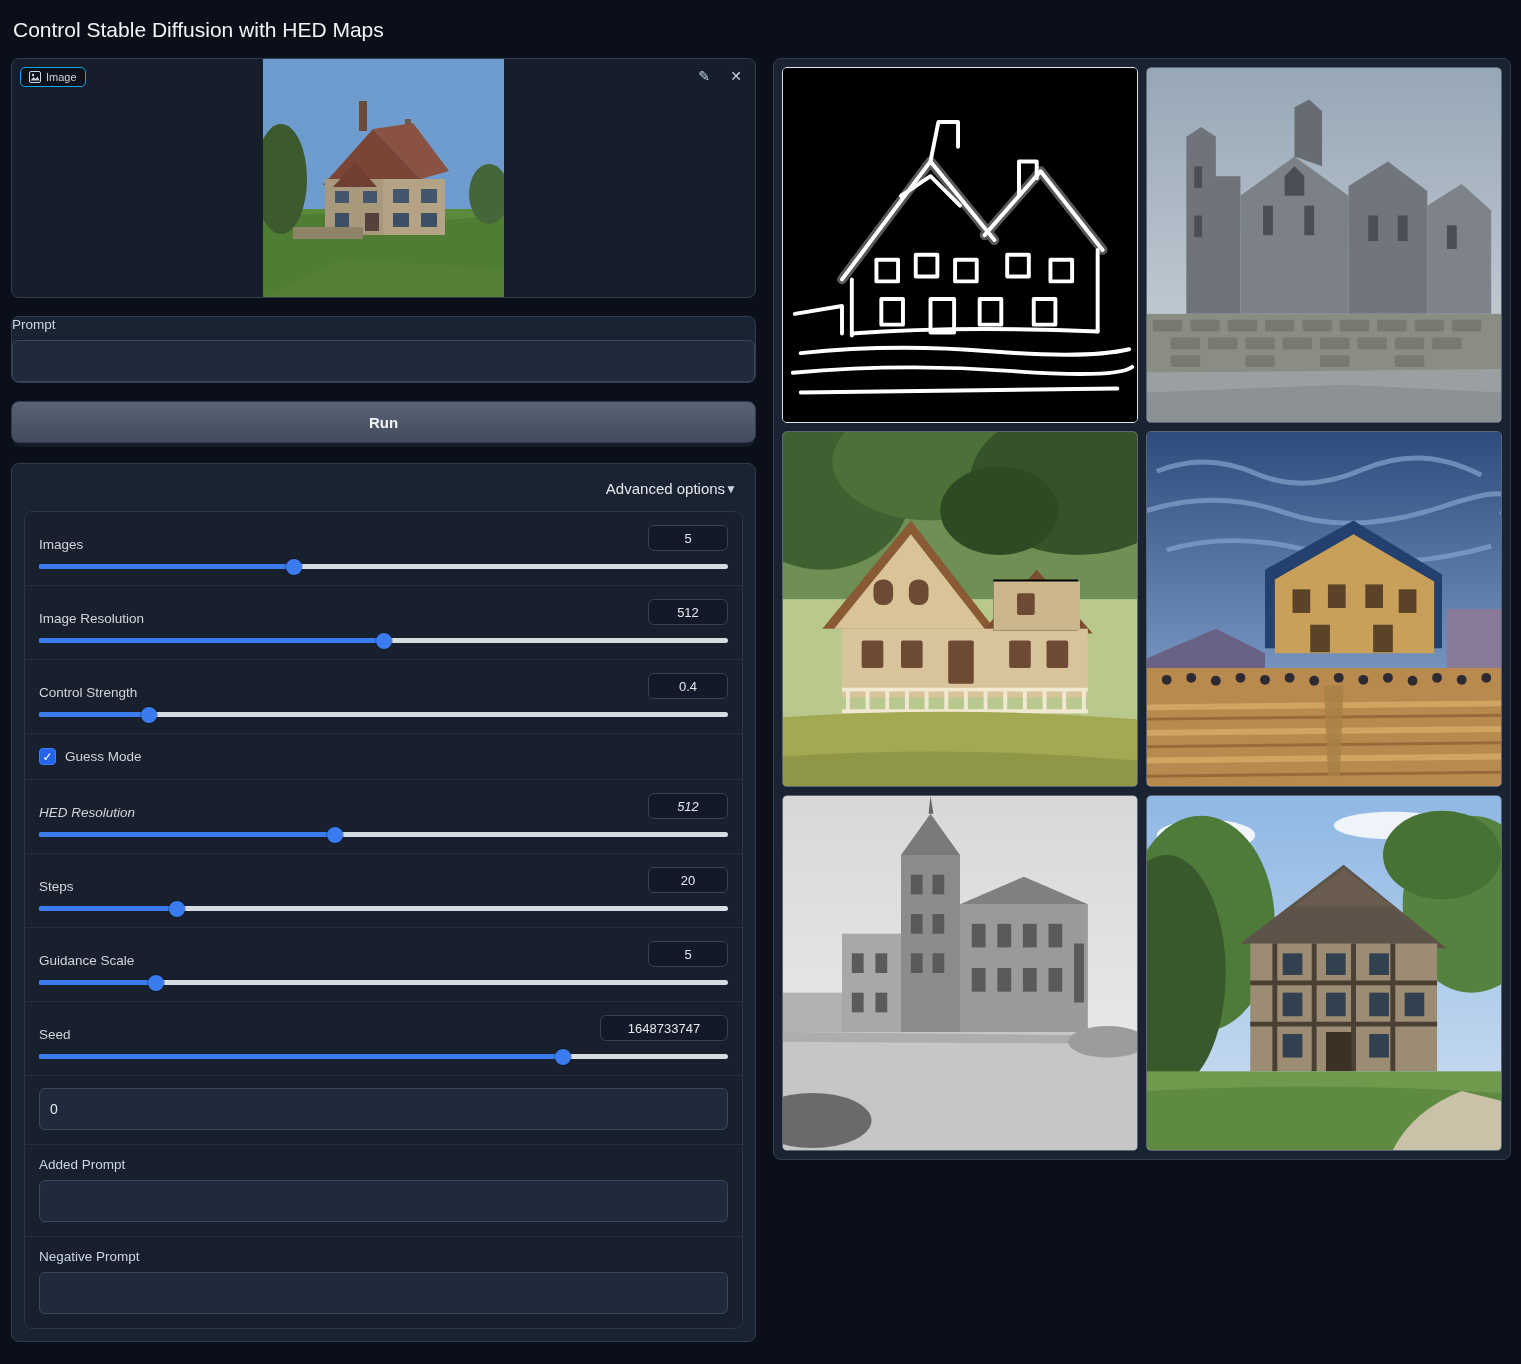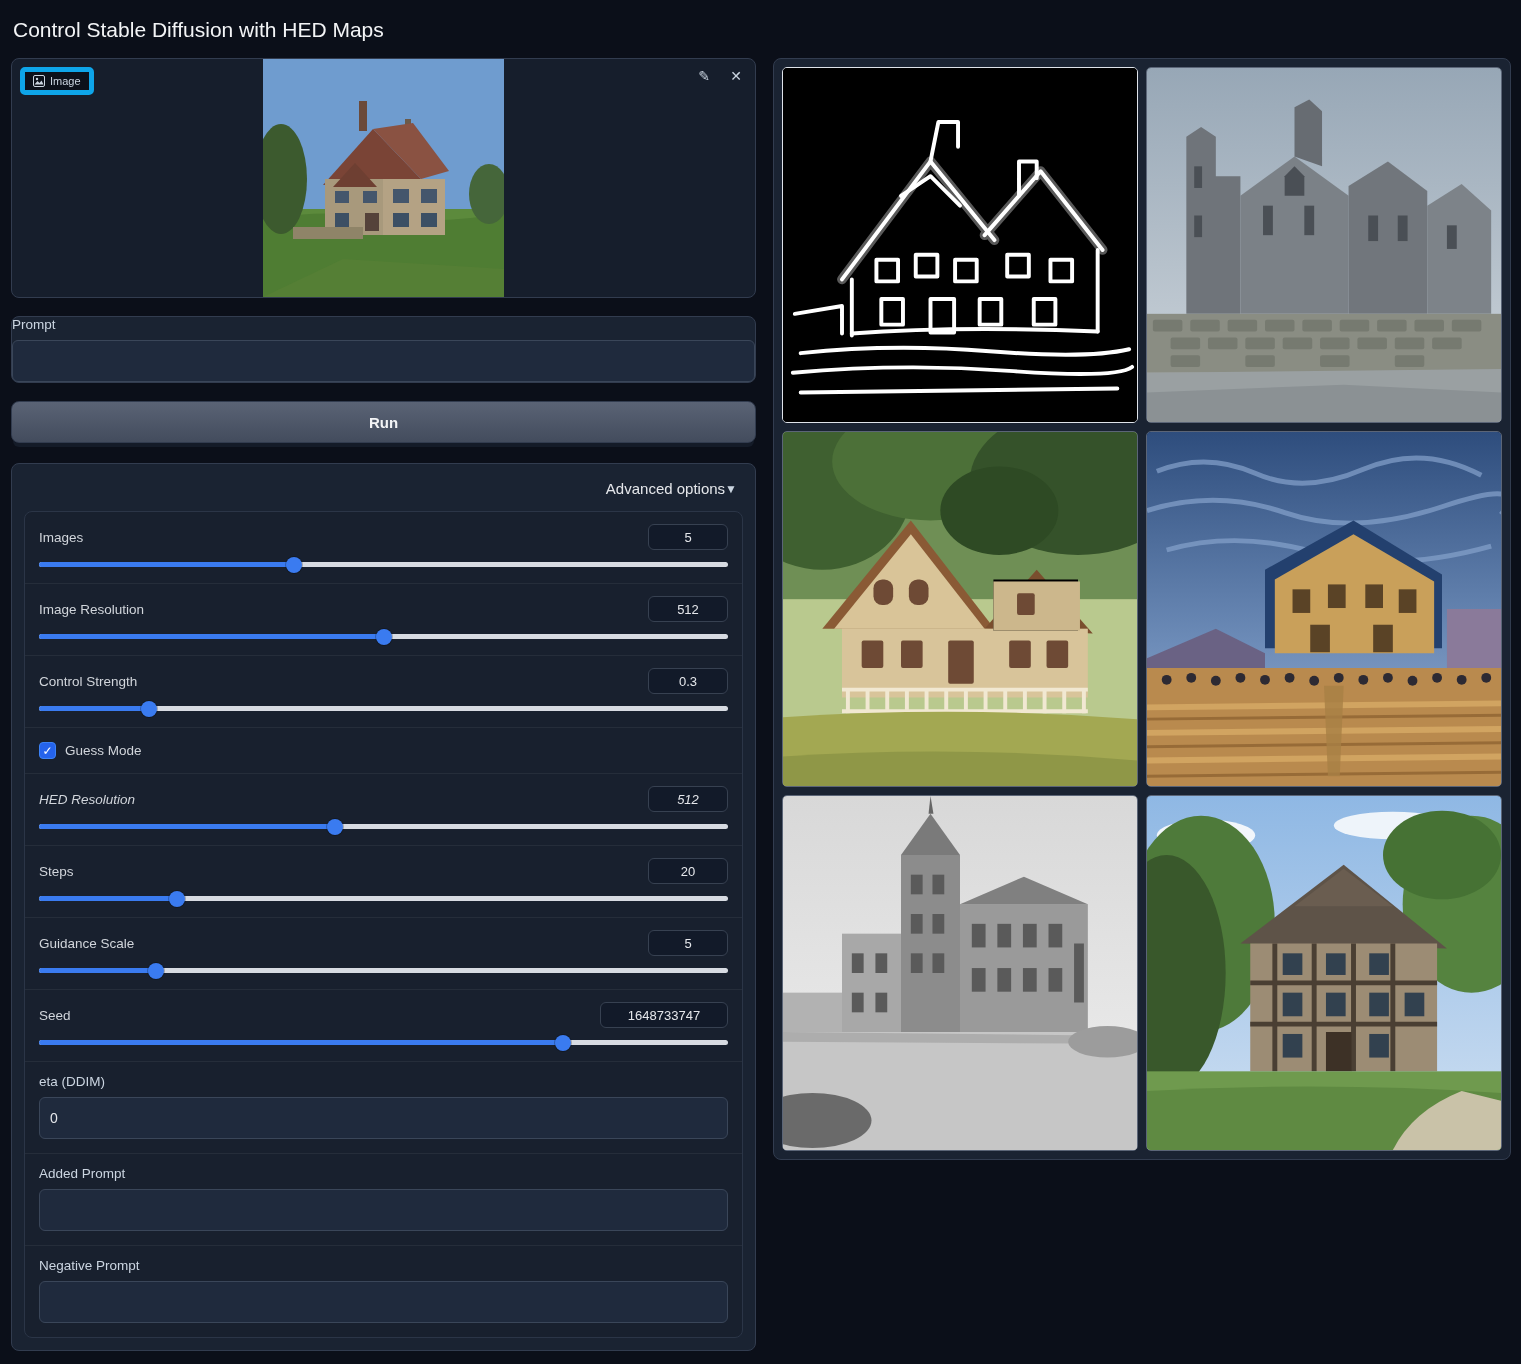--- a/index.html
+++ b/index.html
@@ -11,21 +11,21 @@
   .layout { display:flex; gap:17px; align-items:flex-start; }
   .left-col { width:745px; flex:0 0 745px; }
   .right-col { width:738px; flex:0 0 738px; }
 
   .panel { background:#1a2332; border:1px solid #323c4f; border-radius:8px; }
 
   
   .image-block { position:relative; height:240px; margin-bottom:18px; overflow:hidden;
                  display:flex; align-items:center; justify-content:center; background:#161e2c; }
   .image-tag { position:absolute; top:8px; left:8px; display:flex; align-items:center; gap:5px;
-               background:rgba(11,15,25,.85); border:5px solid #0ea5e9; border-radius:5px;
+               background:rgba(11,15,25,.85); border:1px solid #0ea5e9; border-radius:5px;
                padding:3px 8px; font-size:11px; color:#cbd5e1; z-index:3; }
   .image-toolbar { position:absolute; top:6px; right:8px; display:flex; gap:10px; z-index:3; }
   .tool-btn { width:22px; height:22px; display:flex; align-items:center; justify-content:center;
               color:#cbd5e1; font-size:14px; cursor:pointer; border-radius:4px; }
   .photo-wrap { width:241px; height:238px; }
   .photo-wrap svg { display:block; }
 
   
   .prompt-panel { margin-bottom:18px; }
   .field-label { font-size:13.5px; color:#cbd5e1; margin-bottom:8px; display:block; }
@@ -43,21 +43,21 @@
   .advanced { padding:12px; }
   .acc-header { display:flex; align-items:center; justify-content:flex-end;
                 padding:4px 6px 14px 6px; cursor:pointer; }
   .acc-title { font-size:15px; color:#e5e7eb; }
   .acc-arrow { font-size:12px; color:#cbd5e1; }
   .acc-body { border:1px solid #2b3547; border-radius:8px; background:#18202e; overflow:hidden; }
   .row { padding:12px 14px 14px 14px; border-bottom:1px solid rgba(255,255,255,.06); }
   .row:last-child { border-bottom:none; }
 
   .slider-head { display:flex; align-items:center; justify-content:space-between; margin-bottom:12px; }
-  .slider-label { font-size:13.5px; color:#d1d5db; }
+  .slider-label { font-size:13.5px; color:#d1d5db;margin-top:13px; }
   .value-box { min-width:80px; height:26px; background:#121a29; border:1px solid #374151;
                border-radius:6px; display:flex; align-items:center; justify-content:center;
                font-size:13px; color:#e5e7eb; padding:0 8px; }
   .value-box.wide { min-width:128px; }
   .track { position:relative; height:5px; background:#d7dbe2; border-radius:3px; margin:4px 0 2px 0; }
   .fill { position:relative; height:100%; background:#3a7bf0; border-radius:3px 0 0 3px; }
   .handle { position:absolute; right:-8px; top:50%; transform:translateY(-50%);
             width:16px; height:16px; border-radius:50%; background:#3a7bf0;
             box-shadow:0 0 0 1px rgba(0,0,0,.25); cursor:grab; }
 
@@ -160,21 +160,21 @@
           <div class="track">
             <div class="fill" style="width: 50%;">
                 <span class="handle"></span>
               </div>
           </div>
         </div>
 
         <div class="row">
           <div class="slider-head">
             <span class="slider-label">Control Strength</span>
-            <span class="value-box">0.3</span>
+            <span class="value-box">0.4</span>
           </div>
           <div class="track">
             <div class="fill" style="width: 16%;">
                 <span class="handle"></span>
               </div>
           </div>
         </div>
 
         <div class="check-row">
           <span class="checkbox">
@@ -225,21 +225,20 @@
             <span class="value-box wide">1648733747</span>
           </div>
           <div class="track">
             <div class="fill" style="width: 76%;">
                 <span class="handle"></span>
               </div>
           </div>
         </div>
 
         <div class="row">
-          <label class="field-label">eta (DDIM)</label>
           <input class="textbox number-input" type="text" value="0" style="">
         </div>
 
         <div class="row">
           <label class="field-label">Added Prompt</label>
           <input class="textbox" type="text" value="" style="">
         </div>
 
         <div class="row">
           <label class="field-label">Negative Prompt</label>

